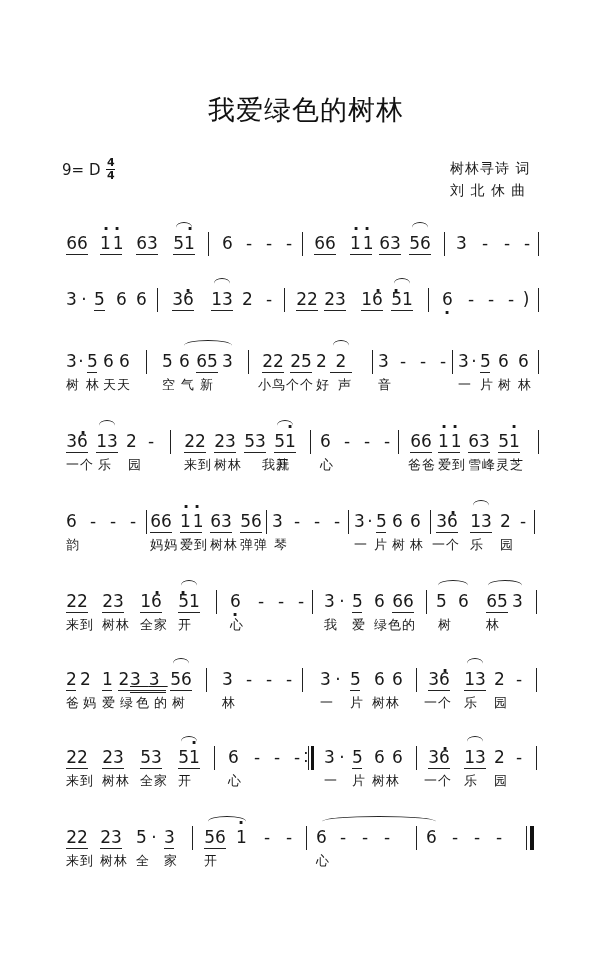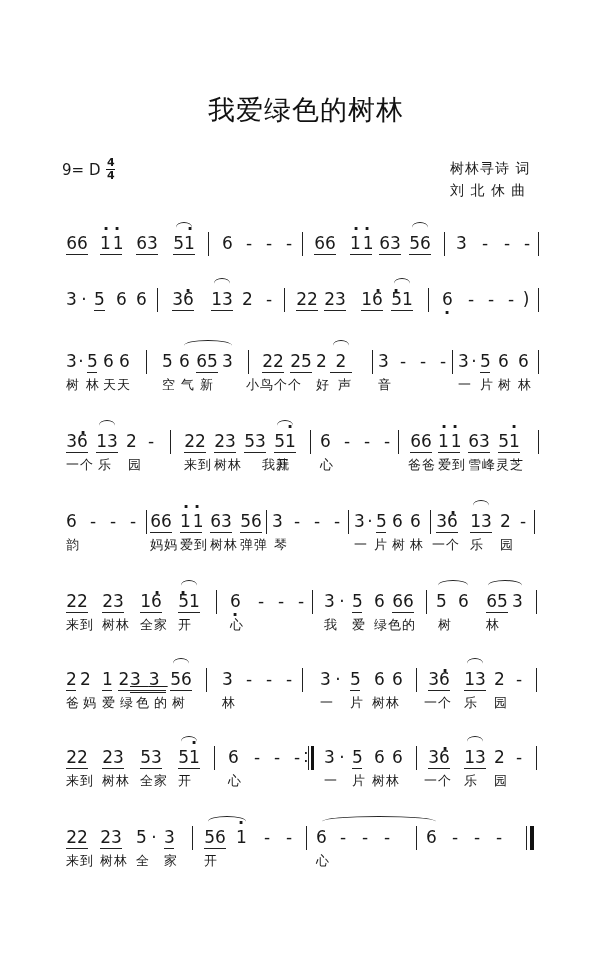--- a/index.html
+++ b/index.html
@@ -142,21 +142,21 @@
     <span class="n ul" style="left:414px;width:10px">5</span>
     <span class="n" style="left:432px;width:10px">6</span>
     <span class="n" style="left:452px;width:10px">6</span>
     <span class="bar-line" style="left:472px"></span>
   </div>
   <div class="lyrics">
     <span class="ly" style="left:0">树</span>
     <span class="ly" style="left:20px">林</span>
     <span class="ly" style="left:37px">天天</span>
     <span class="ly" style="left:96px;letter-spacing:6px">空气新</span>
-    <span class="ly" style="left:180px">小鸟个个</span>
+    <span class="ly" style="left:192px">小鸟个个</span>
     <span class="ly" style="left:250px">好</span>
     <span class="ly" style="left:272px">声</span>
     <span class="ly" style="left:312px">音</span>
     <span class="ly" style="left:392px">一</span>
     <span class="ly" style="left:414px">片</span>
     <span class="ly" style="left:432px">树</span>
     <span class="ly" style="left:452px">林</span>
   </div>
 </div>
 

